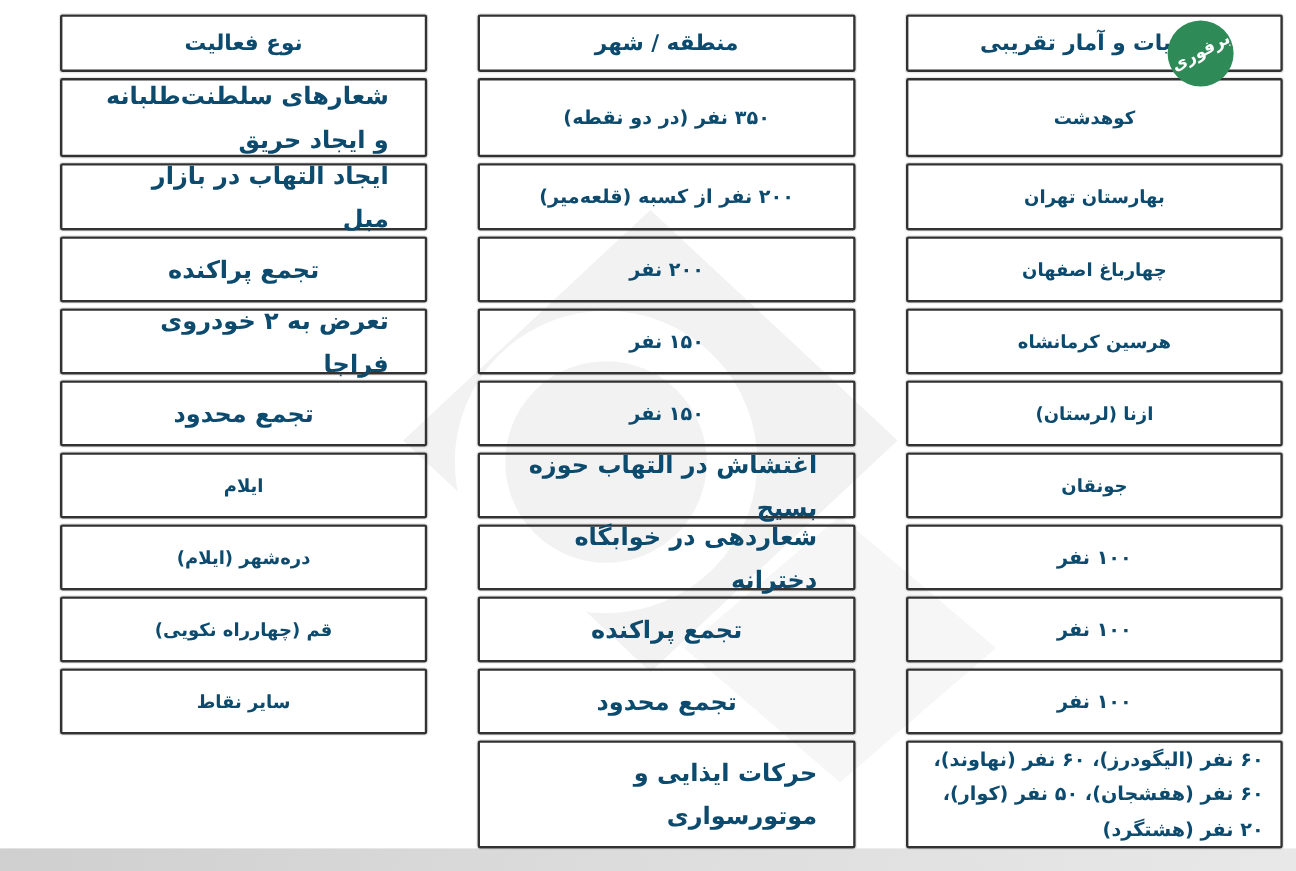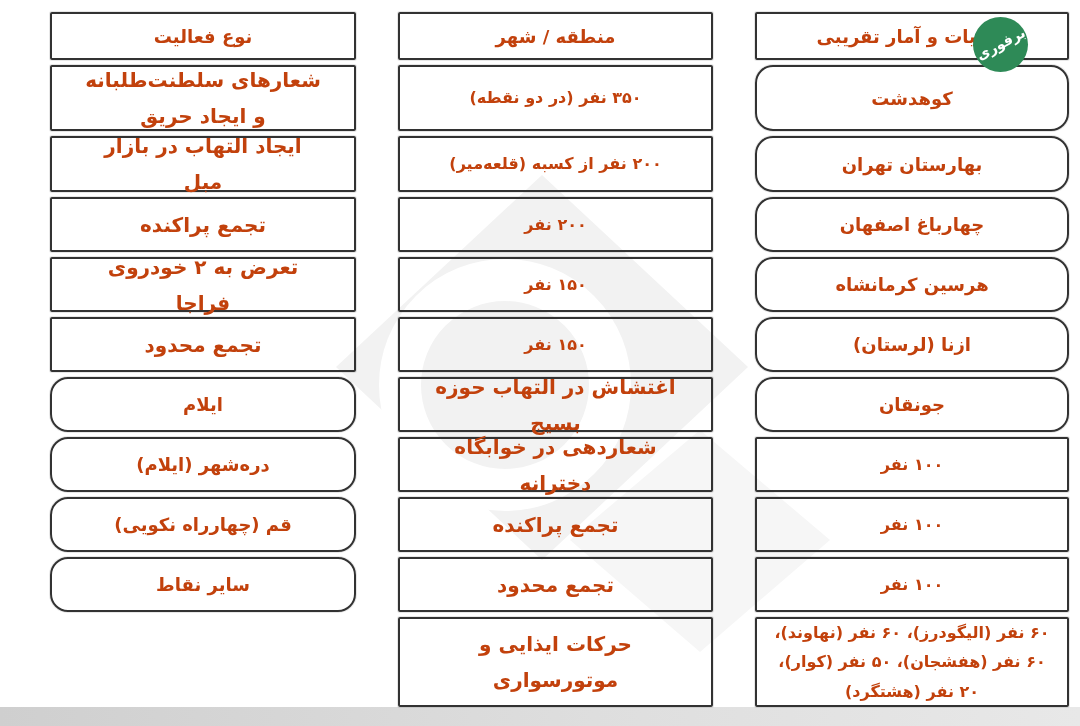--- a/index.html
+++ b/index.html
@@ -19,27 +19,27 @@
   .grid{
     position:absolute;top:12px;left:14px;width:1055px;z-index:1;
     display:grid;direction:rtl;
     grid-template-columns:350px 351px 342px;
     grid-template-rows:48px 66px 56px 55px 55px 55px 55px 55px 55px 55px 90px;
     column-gap:6px;row-gap:5px;
   }
   .cell{
     border:2px solid #323232;border-radius:2px;
     display:flex;align-items:center;justify-content:center;
-    text-align:center;background:transparent;
-    color:#c2410c;font-weight:bold;
+    background:transparent;
+    color:#0c4a6e;font-weight:bold;
     box-shadow:0 0 0 1px rgba(60,60,60,0.12);
     margin-left:36px;
   }
   .cell.header{font-size:18px;}
-  .cell.region{font-size:18px;padding:0 10px;border-radius:18px;}
+  .cell.region{font-size:15px;padding:0 10px;}
   .cell.details{font-size:16px;padding:16px 14px;line-height:1.85;}
   .cell.activity{font-size:20px;padding:15px 30px;line-height:1.8;}
   .logo{
     position:absolute;top:17px;right:52px;width:55px;height:55px;
     border-radius:50%;z-index:2;
     display:flex;align-items:center;justify-content:center;
   }
   .logo-text{
     color:#ffffff;font-size:14px;font-weight:bold;
     transform:rotate(-28deg) translate(1px,-1px);

